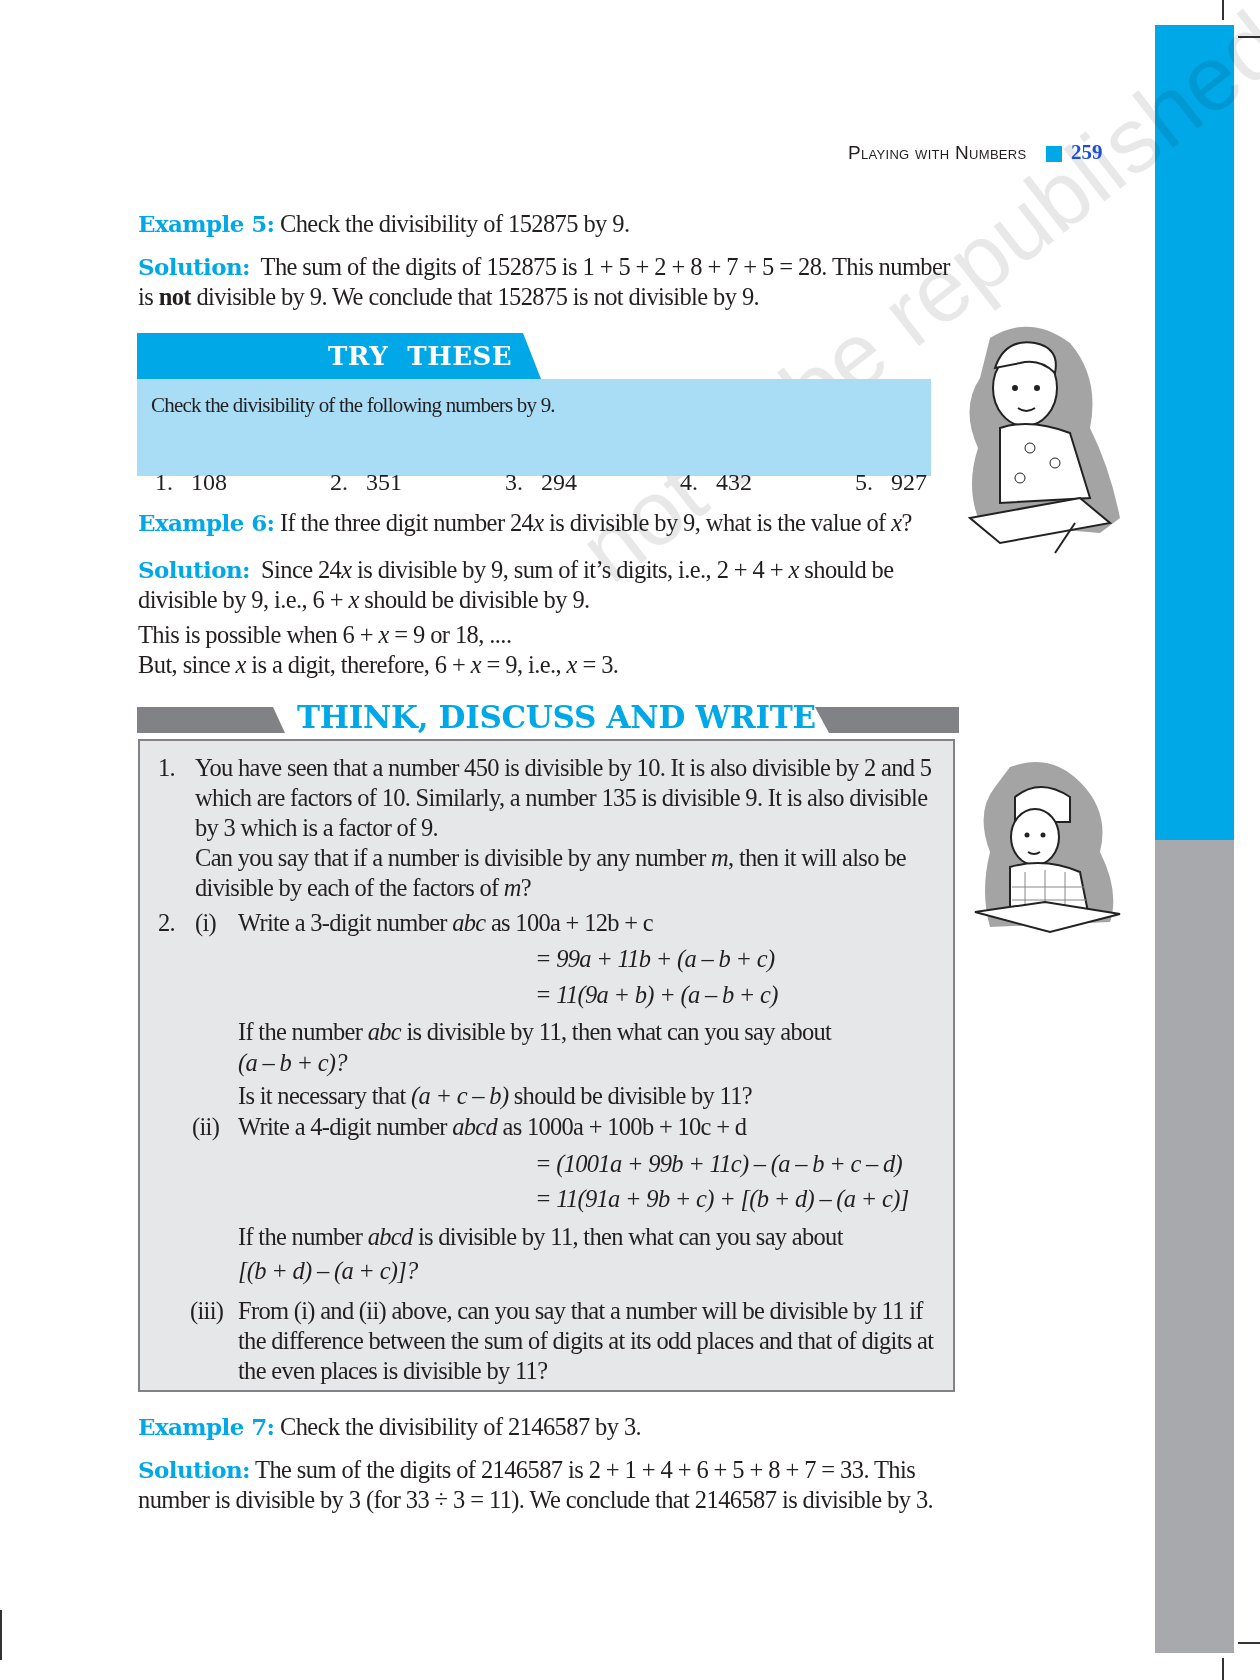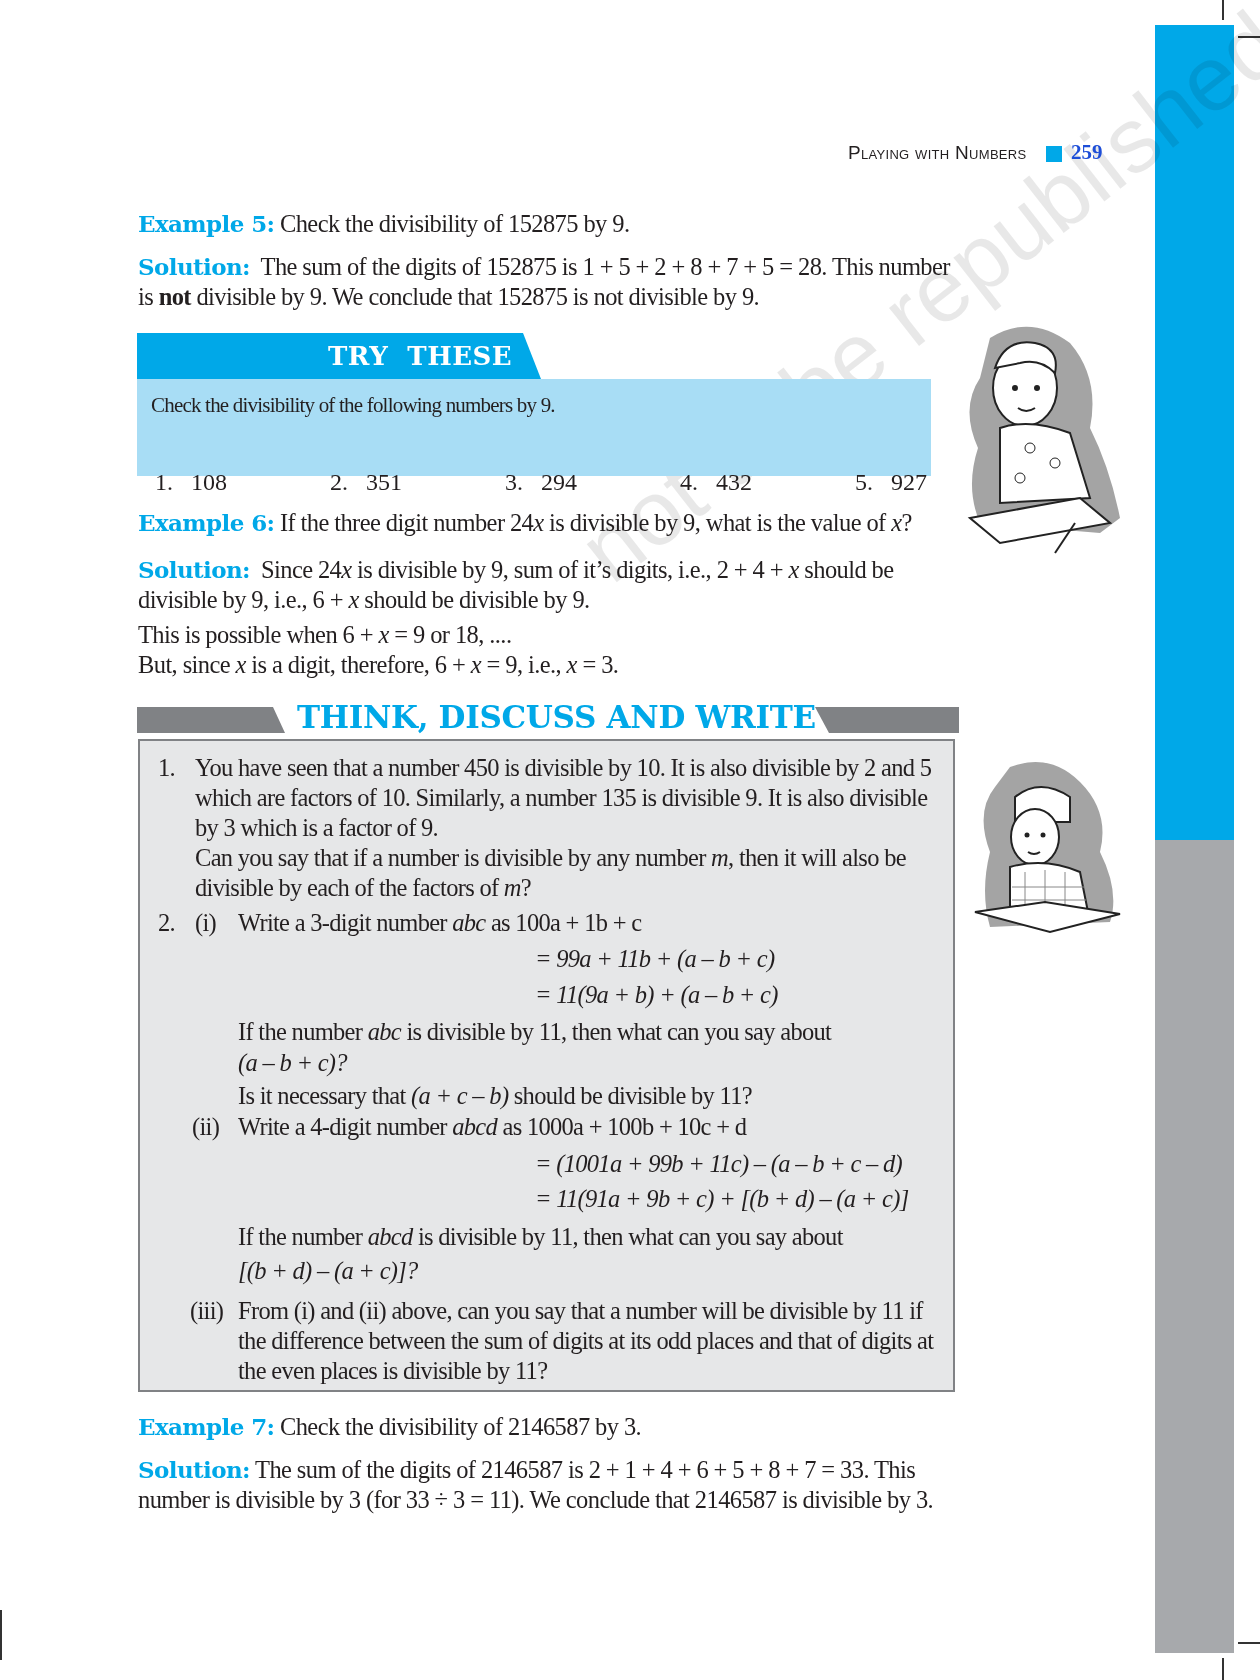--- a/index.html
+++ b/index.html
@@ -163,21 +163,21 @@
 
   <span class="tdw-line" style="left:18px;top:12px;">1.</span>
   <span class="tdw-line" style="left:55px;top:12px;">You have seen that a number 450 is divisible by 10. It is also divisible by 2 and 5</span>
   <span class="tdw-line" style="left:55px;top:42px;">which are factors of 10. Similarly, a number 135 is divisible 9. It is also divisible</span>
   <span class="tdw-line" style="left:55px;top:72px;">by 3 which is a factor of 9.</span>
   <span class="tdw-line" style="left:55px;top:132px;"><span>divisible by each of the factors of </span><i>m</i><span>?</span></span>
   <span class="tdw-line" style="left:55px;top:102px;"><span>Can you say that if a number is divisible by any number </span><i>m</i><span>, then it will also be</span></span>
 
   <span class="tdw-line" style="left:18px;top:167px;">2.</span>
   <span class="tdw-line" style="left:55px;top:167px;">(i)</span>
-  <span class="tdw-line" style="left:98px;top:167px;"><span>Write a 3-digit number </span><i>abc</i><span> as 100a + 1b + c</span></span>
+  <span class="tdw-line" style="left:98px;top:167px;"><span>Write a 3-digit number </span><i>abc</i><span> as 100a + 12b + c</span></span>
   <span class="tdw-line" style="left:395px;top:203px;font-style:italic;">= 99a + 11b + (a – b + c)</span>
   <span class="tdw-line" style="left:395px;top:239px;font-style:italic;">= 11(9a + b) + (a – b + c)</span>
   <span class="tdw-line" style="left:98px;top:276px;"><span>If the number </span><i>abc</i><span> is divisible by 11, then what can you say about</span></span>
   <span class="tdw-line" style="left:98px;top:307px;font-style:italic;">(a – b + c)?</span>
   <span class="tdw-line" style="left:98px;top:340px;"><span>Is it necessary that </span><i>(a + c – b)</i><span> should be divisible by 11?</span></span>
 
   <span class="tdw-line" style="left:52px;top:371px;">(ii)</span>
   <span class="tdw-line" style="left:98px;top:371px;"><span>Write a 4-digit number </span><i>abcd</i><span> as 1000a + 100b + 10c + d</span></span>
   <span class="tdw-line" style="left:395px;top:408px;font-style:italic;">= (1001a + 99b + 11c) – (a – b + c – d)</span>
   <span class="tdw-line" style="left:395px;top:443px;font-style:italic;">= 11(91a + 9b + c) + [(b + d) – (a + c)]</span>

